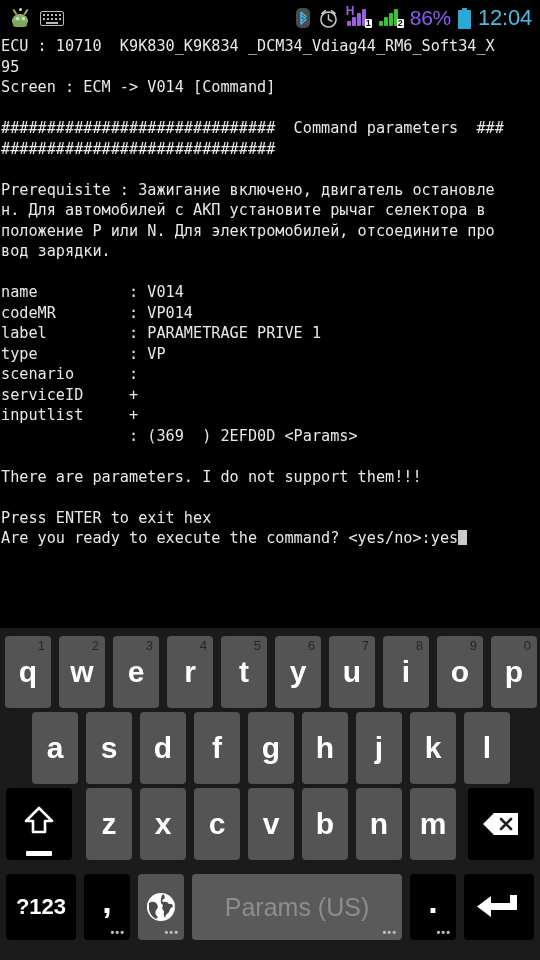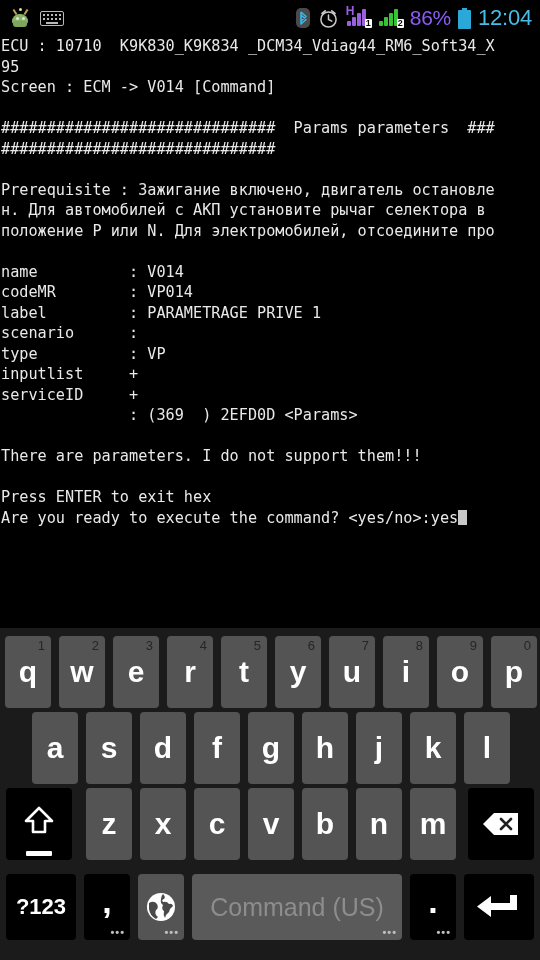--- a/index.html
+++ b/index.html
@@ -181,34 +181,35 @@
     <span class="clock">12:04</span>
   </div>
 </div>
 
 <div id="terminal">
   <div id="term-lines">
       <div class="line">ECU : 10710  K9K830_K9K834 _DCM34_Vdiag44_RM6_Soft34_X</div>
       <div class="line">95</div>
       <div class="line">Screen : ECM -&gt; V014 [Command]</div>
       <div class="line blank"> </div>
-      <div class="line">##############################  Params parameters  ###</div>
+      <div class="line">##############################  Command parameters  ###</div>
       <div class="line">##############################</div>
       <div class="line blank"> </div>
       <div class="line">Prerequisite : Зажигание включено, двигатель остановле</div>
       <div class="line">н. Для автомобилей с АКП установите рычаг селектора в</div>
       <div class="line">положение P или N. Для электромобилей, отсоедините про</div>
+      <div class="line">вод зарядки.</div>
       <div class="line blank"> </div>
       <div class="line">name          : V014</div>
       <div class="line">codeMR        : VP014</div>
       <div class="line">label         : PARAMETRAGE PRIVE 1</div>
+      <div class="line">type          : VP</div>
       <div class="line">scenario      :</div>
-      <div class="line">type          : VP</div>
+      <div class="line">serviceID     +</div>
       <div class="line">inputlist     +</div>
-      <div class="line">serviceID     +</div>
       <div class="line">              : (369  ) 2EFD0D &lt;Params&gt;</div>
       <div class="line blank"> </div>
       <div class="line">There are parameters. I do not support them!!!</div>
       <div class="line blank"> </div>
       <div class="line">Press ENTER to exit hex</div>
     </div>
   <div class="line"><span>Are you ready to execute the command? &lt;yes/no&gt;:yes</span><span class="cursor"></span></div>
 </div>
 
 <div id="keyboard">
@@ -334,21 +335,21 @@
       <svg width="34" height="34" viewBox="0 0 34 34">
         <circle cx="17" cy="17" r="14" fill="#ffffff"></circle>
         <path d="M5 13 Q10 10 13 14 Q15 18 12 20 Q10 24 14 27 L12 29
                  Q6 26 5 19 Z" fill="#4a4a4a"></path>
         <path d="M19 4 Q22 7 20 9 Q17 10 19 12 Q23 11 25 14 Q28 13 29 16
                  Q26 18 25 22 Q22 24 21 28 Q19 25 20 21 Q17 19 19 15 Q16 13 17 9 Q17 6 19 4 Z" fill="#4a4a4a"></path>
       </svg>
       <span class="dots">•••</span>
     </div>
     <div class="key space r4k" style="left:192px;width:210px;">
-      <span>Command (US)</span>
+      <span>Params (US)</span>
       <span class="dots">•••</span>
     </div>
     <div class="key dark r4k" style="left:410px;width:46px;">
       <span class="period">.</span>
       <span class="dots">•••</span>
     </div>
     <div class="key dark r4k" style="left:464px;width:70px;">
       <svg width="52" height="36" viewBox="0 0 52 36">
         <path d="M44 6 L44 21 L18 21 L18 28 L4 17.5 L18 7 L18 14 L37 14 L37 6 Z" fill="#ffffff"></path>
       </svg>

